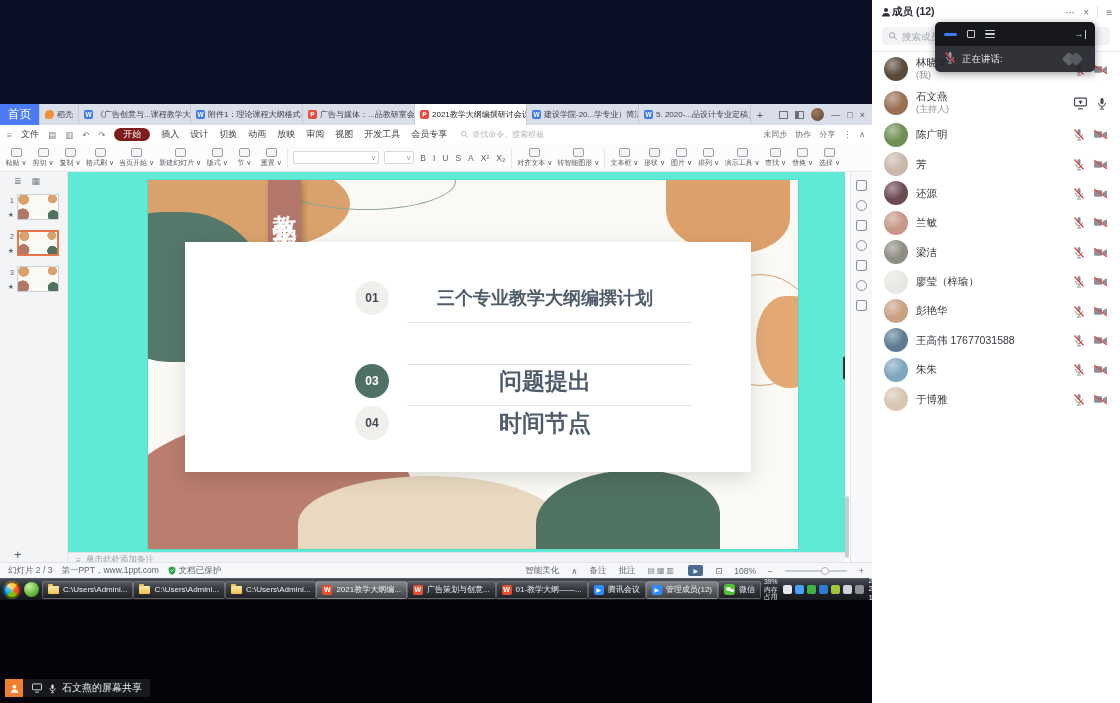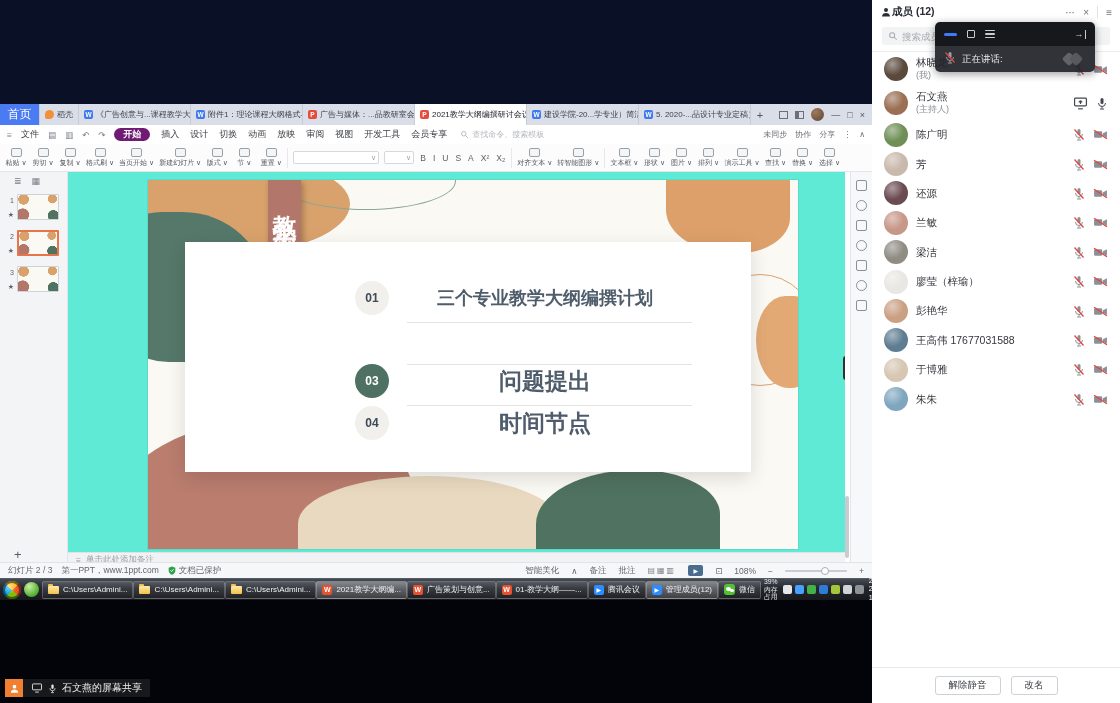--- a/index.html
+++ b/index.html
@@ -29,21 +29,21 @@
   .win-controls { margin-left:auto; display:flex; align-items:center; gap:7px; padding:0 7px; color:#53575f; font-size:9px; }
   .wc-grid { width:9px; height:8px; border:1px solid #6a6f78; }
   .wc-grid.split { border-left-width:4px; }
   .wc-avatar { width:13px; height:13px; border-radius:50%; background:radial-gradient(circle at 35% 30%,#a07a5c,#5c4434); }
 
   
   .menubar { position:absolute; left:0; top:21px; width:872px; height:19px; background:#fff;
     display:flex; align-items:center; padding:0 7px; gap:9px; font-size:9px; color:#3c3e44; }
   .mb-ico { color:#7b8089; font-size:8.5px; }
   .menu-item { white-space:nowrap; }
-  .menu-item.active { background:#701a75; color:#fff; border-radius:9px; padding:0 9px;font-weight:bold; }
+  .menu-item.active { background:#7f1d1d; color:#fff; border-radius:9px; padding:0 9px; }
   .mb-search { display:flex; align-items:center; gap:3px; color:#b4b7bd; font-size:8px; margin-left:4px; white-space:nowrap; }
   .mb-right { margin-left:auto; display:flex; align-items:center; gap:8px; color:#6b6f77; font-size:8px; white-space:nowrap; }
 
   
   .ribbon { position:absolute; left:0; top:40px; width:872px; height:28px; background:#fcfcfd;
     border-bottom:1px solid #e4e6e9; display:flex; align-items:center; padding:0 5px; gap:5px; overflow:hidden; }
   .rb-item { display:flex; flex-direction:column; align-items:center; gap:1px; min-width:22px; }
   .rb-ico { width:11px; height:9px; border:1px solid #9aa0a8; border-radius:2px; background:#f4f5f7; }
   .rb-lbl { font-size:7px; color:#55575c; white-space:nowrap; }
   .rb-sep { width:1px; height:20px; background:#e7e8eb; flex:0 0 auto; }
@@ -772,62 +772,58 @@
               <line x1="3" y1="3" x2="21" y2="23" stroke="#e0483c" stroke-width="2.6"></line>
             </svg>
             <svg width="15" height="13" viewBox="0 0 28 24">
               <rect x="2" y="6" width="15" height="12" rx="2" fill="#8a8f98"></rect>
               <path d="M18 10l8-4v12l-8-4z" fill="#8a8f98"></path>
               <line x1="2" y1="4" x2="26" y2="20" stroke="#e0483c" stroke-width="2.6"></line>
             </svg>
           </span>
    </div>
         <div class="m-row">
+     <span class="m-avatar" style="background:radial-gradient(circle at 35% 30%, rgba(255,255,255,.45), rgba(255,255,255,0) 50%), #7fa6bf"></span>
+     <span>
+            <div class="m-name">朱朱</div>
+          </span>
+     <span class="m-icons">
+            <svg width="12" height="13" viewBox="0 0 24 26">
+              <rect x="9" y="2" width="6" height="12" rx="3" fill="#8a8f98"></rect>
+              <path d="M5 12a7 7 0 0 0 14 0" fill="none" stroke="#8a8f98" stroke-width="2"></path>
+              <path d="M12 19v4M8 24h8" stroke="#8a8f98" stroke-width="2" fill="none"></path>
+              <line x1="3" y1="3" x2="21" y2="23" stroke="#e0483c" stroke-width="2.6"></line>
+            </svg>
+            <svg width="15" height="13" viewBox="0 0 28 24">
+              <rect x="2" y="6" width="15" height="12" rx="2" fill="#8a8f98"></rect>
+              <path d="M18 10l8-4v12l-8-4z" fill="#8a8f98"></path>
+              <line x1="2" y1="4" x2="26" y2="20" stroke="#e0483c" stroke-width="2.6"></line>
+            </svg>
+          </span>
+   </div>
+        <div class="m-row">
      <span class="m-avatar" style="background:radial-gradient(circle at 35% 30%, rgba(255,255,255,.45), rgba(255,255,255,0) 50%), #d6c6b2"></span>
      <span>
             <div class="m-name">于博雅</div>
           </span>
      <span class="m-icons">
             <svg width="12" height="13" viewBox="0 0 24 26">
               <rect x="9" y="2" width="6" height="12" rx="3" fill="#8a8f98"></rect>
               <path d="M5 12a7 7 0 0 0 14 0" fill="none" stroke="#8a8f98" stroke-width="2"></path>
               <path d="M12 19v4M8 24h8" stroke="#8a8f98" stroke-width="2" fill="none"></path>
               <line x1="3" y1="3" x2="21" y2="23" stroke="#e0483c" stroke-width="2.6"></line>
             </svg>
             <svg width="15" height="13" viewBox="0 0 28 24">
               <rect x="2" y="6" width="15" height="12" rx="2" fill="#8a8f98"></rect>
               <path d="M18 10l8-4v12l-8-4z" fill="#8a8f98"></path>
               <line x1="2" y1="4" x2="26" y2="20" stroke="#e0483c" stroke-width="2.6"></line>
             </svg>
           </span>
    </div>
-        <div class="m-row">
-     <span class="m-avatar" style="background:radial-gradient(circle at 35% 30%, rgba(255,255,255,.45), rgba(255,255,255,0) 50%), #7fa6bf"></span>
-     <span>
-            <div class="m-name">朱朱</div>
-          </span>
-     <span class="m-icons">
-            <svg width="12" height="13" viewBox="0 0 24 26">
-              <rect x="9" y="2" width="6" height="12" rx="3" fill="#8a8f98"></rect>
-              <path d="M5 12a7 7 0 0 0 14 0" fill="none" stroke="#8a8f98" stroke-width="2"></path>
-              <path d="M12 19v4M8 24h8" stroke="#8a8f98" stroke-width="2" fill="none"></path>
-              <line x1="3" y1="3" x2="21" y2="23" stroke="#e0483c" stroke-width="2.6"></line>
-            </svg>
-            <svg width="15" height="13" viewBox="0 0 28 24">
-              <rect x="2" y="6" width="15" height="12" rx="2" fill="#8a8f98"></rect>
-              <path d="M18 10l8-4v12l-8-4z" fill="#8a8f98"></path>
-              <line x1="2" y1="4" x2="26" y2="20" stroke="#e0483c" stroke-width="2.6"></line>
-            </svg>
-          </span>
-   </div>
       </div>
-    <div class="p-footer">
-      <button class="p-btn">解除静音</button>
-      <button class="p-btn">改名</button>
-    </div>
   </div>
 
   <div id="overlay">
     <div class="ov-row1">
       <span class="ov-min"></span>
       <span class="ov-sq"></span>
       <span class="ov-ham">
           <i></i>
           <i></i>
           <i></i>

